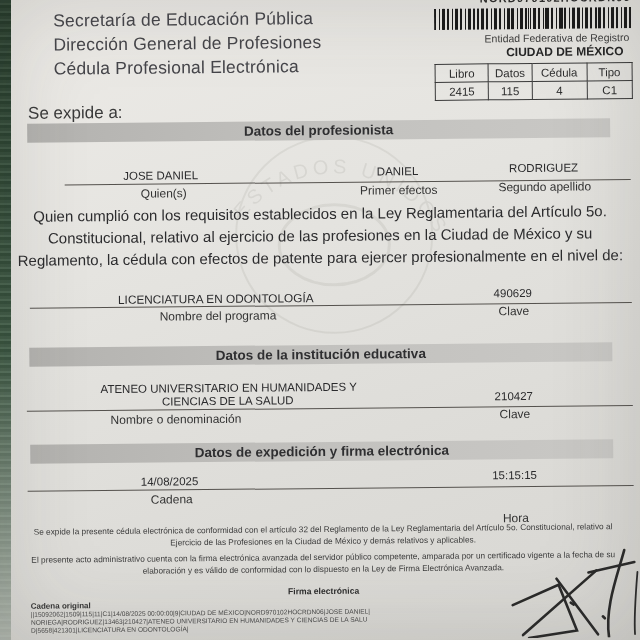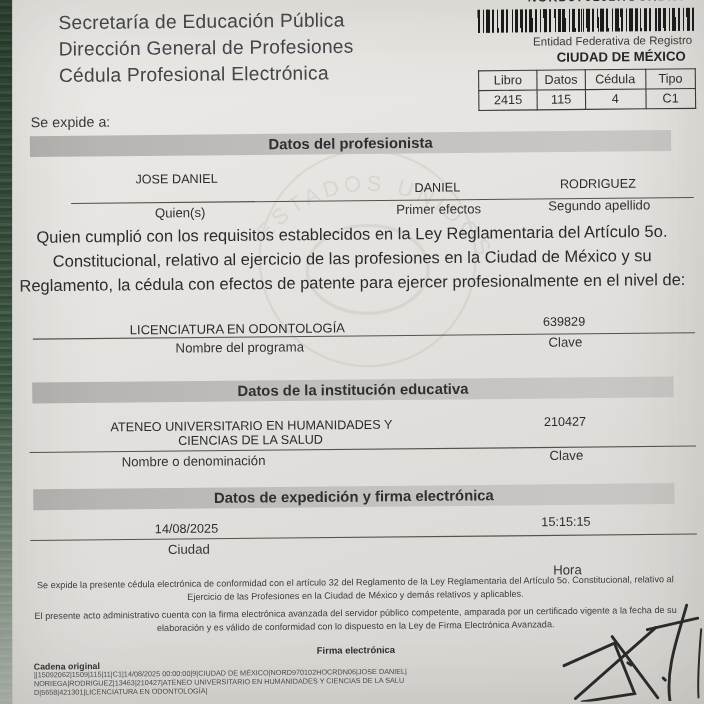--- a/index.html
+++ b/index.html
@@ -22,21 +22,21 @@
   .code{position:absolute;right:6px;top:-6px;font-size:11px;font-weight:700;letter-spacing:1.2px;color:#2c2c2c;}
   .barcode{position:absolute;left:437px;top:10px;width:199px;height:21px;
     background:
      repeating-linear-gradient(90deg,#191919 0 2px,transparent 2px 5px,#191919 5px 6px,transparent 6px 8px,#191919 8px 11px,transparent 11px 13px),
      repeating-linear-gradient(90deg,transparent 0 9px,#191919 9px 10px,transparent 10px 17px);}
   .ent-label{position:absolute;right:8px;top:34px;font-size:10.5px;color:#3c3c3c;}
   .ent-value{position:absolute;right:14px;top:47px;font-size:12px;font-weight:700;color:#262626;}
   .regtable{position:absolute;left:437px;top:65px;width:198px;border-collapse:collapse;font-size:11.5px;color:#2e2e2e;}
   .regtable td{border:1.6px solid #3a3a3a;text-align:center;padding:1px 0;height:15px;}
 
-  .expide{position:absolute;left:30px;top:101px;font-size:13px;color:#3a3a3a;}
+  .expide{position:absolute;left:30px;top:101px;font-size:17px;color:#3a3a3a;}
 
   .band{position:absolute;left:29px;width:583px;height:19px;line-height:19px;text-align:center;
     font-size:13.5px;font-weight:600;color:#2f2f31;
     background:linear-gradient(90deg,#b3b2af,#c3c2bf 55%,#c9c8c5);}
   .band1{top:121px}.band2{top:345px}.band3{top:442px}
 
   .rule{position:absolute;border-top:1.2px solid #55524e;}
   .val{position:absolute;font-size:11.5px;font-weight:500;color:#2b2b2d;text-align:center;transform:translateX(-50%);white-space:nowrap;}
   .lbl{position:absolute;font-size:12px;color:#333;text-align:center;transform:translateX(-50%);white-space:nowrap;}
 
@@ -95,51 +95,51 @@
         <td>4</td>
         <td>C1</td>
       </tr>
     </tbody>
       </table>
 
     <div class="expide">Se expide a:</div>
 
     <div class="band band1">Datos del profesionista</div>
 
-    <div class="val" style="left:162px;top:156px">JOSE DANIEL</div>
+    <div class="val" style="left:162px;top:168px">JOSE DANIEL</div>
     <div class="val" style="left:399px;top:166px">DANIEL</div>
     <div class="val" style="left:545px;top:164px">RODRIGUEZ</div>
     <div class="rule" style="left:66px;top:182px;width:566px"></div>
     <div class="lbl" style="left:165px;top:185px">Quien(s)</div>
     <div class="lbl" style="left:400px;top:184px">Primer efectos</div>
     <div class="lbl" style="left:546px;top:182px">Segundo apellido</div>
 
     <div class="legal">Quien cumplió con los requisitos establecidos en la Ley Reglamentaria del Artículo 5o. Constitucional, relativo al ejercicio de las profesiones en la Ciudad de México y su Reglamento, la cédula con efectos de patente para ejercer profesionalmente en el nivel de:</div>
 
     <div class="val" style="left:216px;top:291px;font-size:11.8px">LICENCIATURA EN ODONTOLOGÍA</div>
-    <div class="val" style="left:513px;top:289px">639829</div>
+    <div class="val" style="left:513px;top:289px">490629</div>
     <div class="rule" style="left:30px;top:305px;width:602px"></div>
     <div class="lbl" style="left:218px;top:308px">Nombre del programa</div>
     <div class="lbl" style="left:514px;top:306px">Clave</div>
 
     <div class="band band2">Datos de la institución educativa</div>
 
     <div class="val" style="left:228px;top:381px">ATENEO UNIVERSITARIO EN HUMANIDADES Y</div>
     <div class="val" style="left:227px;top:394px">CIENCIAS DE LA SALUD</div>
-    <div class="val" style="left:513px;top:380px">210427</div>
+    <div class="val" style="left:513px;top:392px">210427</div>
     <div class="rule" style="left:26px;top:408px;width:606px"></div>
     <div class="lbl" style="left:175px;top:411px">Nombre o denominación</div>
     <div class="lbl" style="left:514px;top:409px">Clave</div>
 
     <div class="band band3">Datos de expedición y firma electrónica</div>
 
     <div class="val" style="left:168px;top:474px">14/08/2025</div>
     <div class="val" style="left:513px;top:471px">15:15:15</div>
     <div class="rule" style="left:26px;top:488px;width:606px"></div>
-    <div class="lbl" style="left:170px;top:491px">Ciudad</div>
+    <div class="lbl" style="left:170px;top:491px">Cadena</div>
     <div class="lbl" style="left:514px;top:513px">Hora</div>
 
     <div class="foot f1">Se expide la presente cédula electrónica de conformidad con el artículo 32 del Reglamento de la Ley Reglamentaria del Artículo 5o. Constitucional, relativo al Ejercicio de las Profesiones en la Ciudad de México y demás relativos y aplicables.</div>
     <div class="foot f2">El presente acto administrativo cuenta con la firma electrónica avanzada del servidor público competente, amparada por un certificado vigente a la fecha de su elaboración y es válido de conformidad con lo dispuesto en la Ley de Firma Electrónica Avanzada.</div>
 
     <div class="firma-title">Firma electrónica</div>
 
     <div class="cadena-label">Cadena original</div>
     <div class="cadena-text">||15092062|1509|115|11|C1|14/08/2025 00:00:00|9|CIUDAD DE MÉXICO|NORD970102HOCRDN06|JOSE DANIEL|NORIEGA|RODRIGUEZ|13463|210427|ATENEO UNIVERSITARIO EN HUMANIDADES Y CIENCIAS DE LA SALUD|5658|421301|LICENCIATURA EN ODONTOLOGÍA|</div>
 

